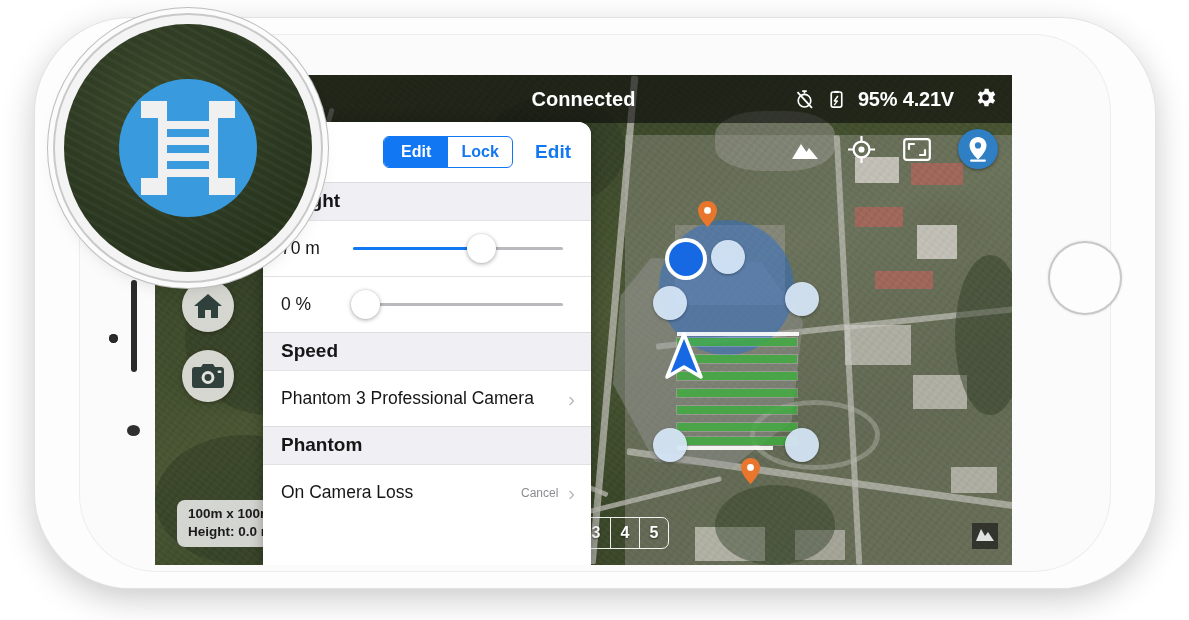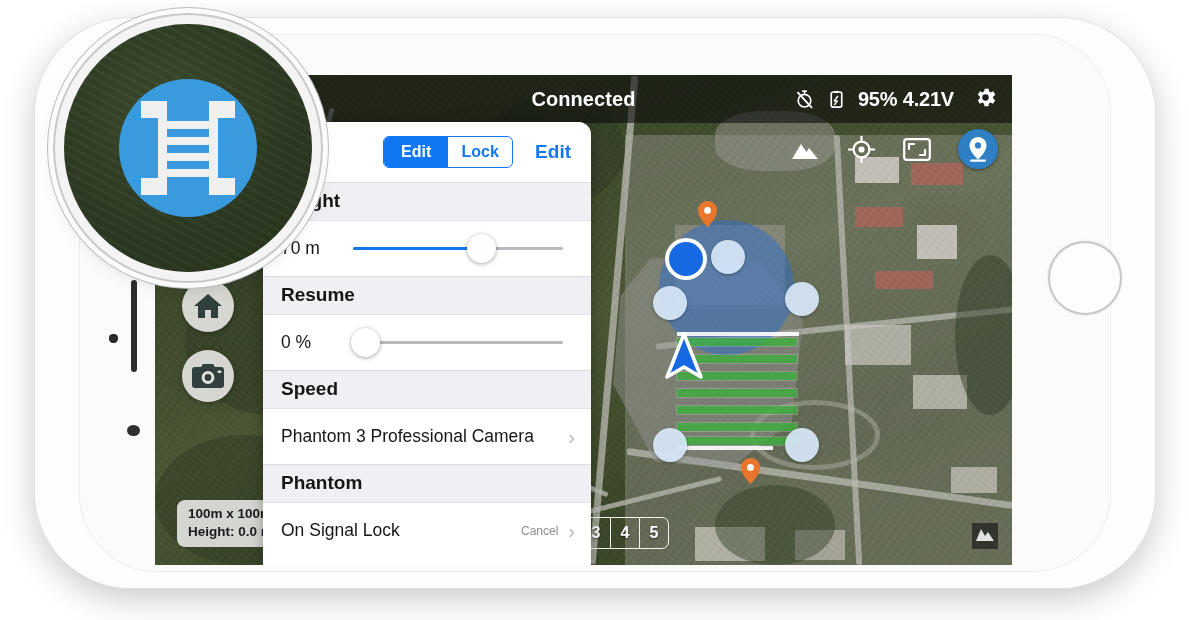--- a/index.html
+++ b/index.html
@@ -384,41 +384,40 @@
       <div class="grp-head">Height</div>
       <div class="row">
         <div class="row-val">70 m</div>
         <div class="slider">
           <div class="track"></div>
           <div class="track-fill" style="width:58%;"></div>
           <div class="knob" style="left:calc(58% - 14px);"></div>
         </div>
       </div>
 
-      <div class="grp-head">Resume</div>
       <div class="row">
         <div class="row-val">0 %</div>
         <div class="slider">
           <div class="track"></div>
           <div class="track-fill" style="width:2%;"></div>
           <div class="knob" style="left:calc(2% - 6px);"></div>
         </div>
       </div>
 
       <div class="grp-head">Speed</div>
       <div class="nav-row">
         <div class="nav-label">Phantom 3 Professional Camera</div>
         <div class="nav-right">
           <span class="chev">›</span>
         </div>
       </div>
 
       <div class="grp-head">Phantom</div>
       <div class="nav-row">
-        <div class="nav-label">On Signal Lock</div>
+        <div class="nav-label">On Camera Loss</div>
         <div class="nav-right">
           <span class="nav-sub">Cancel</span>
           <span class="chev">›</span>
         </div>
       </div>
 
     </div>
 
 
   </div>

